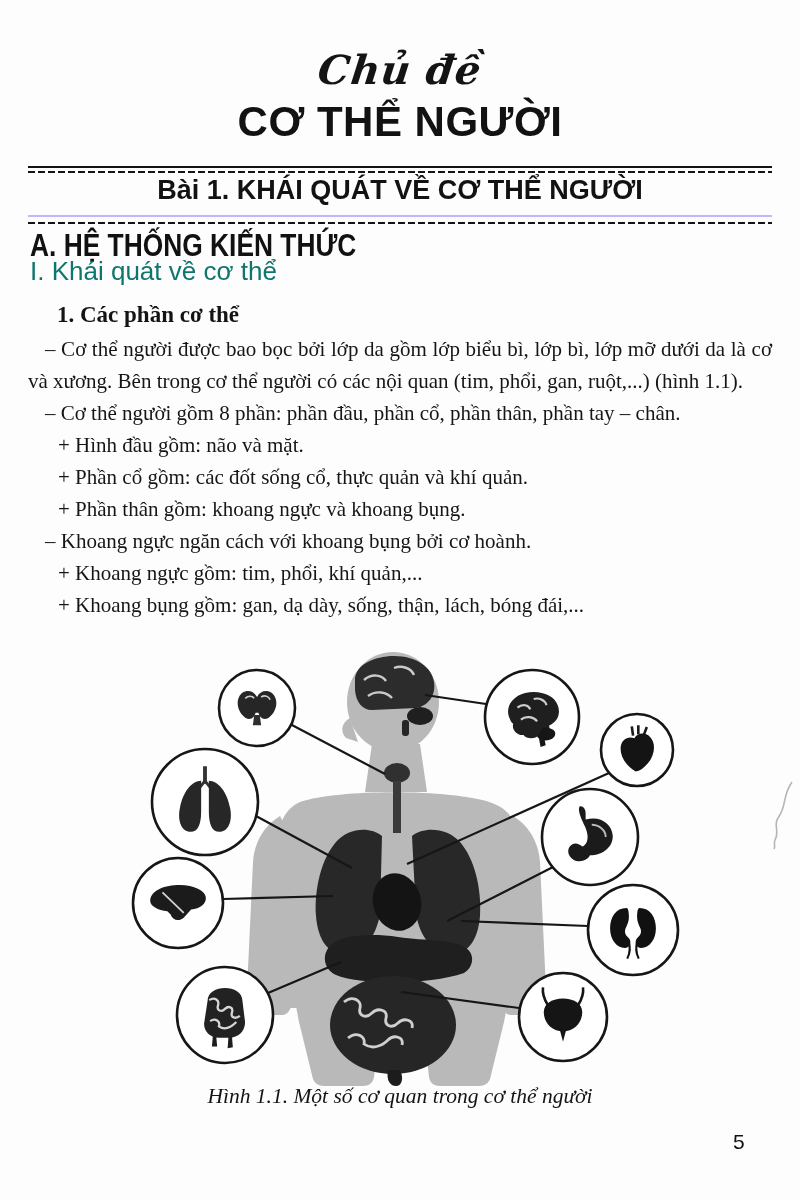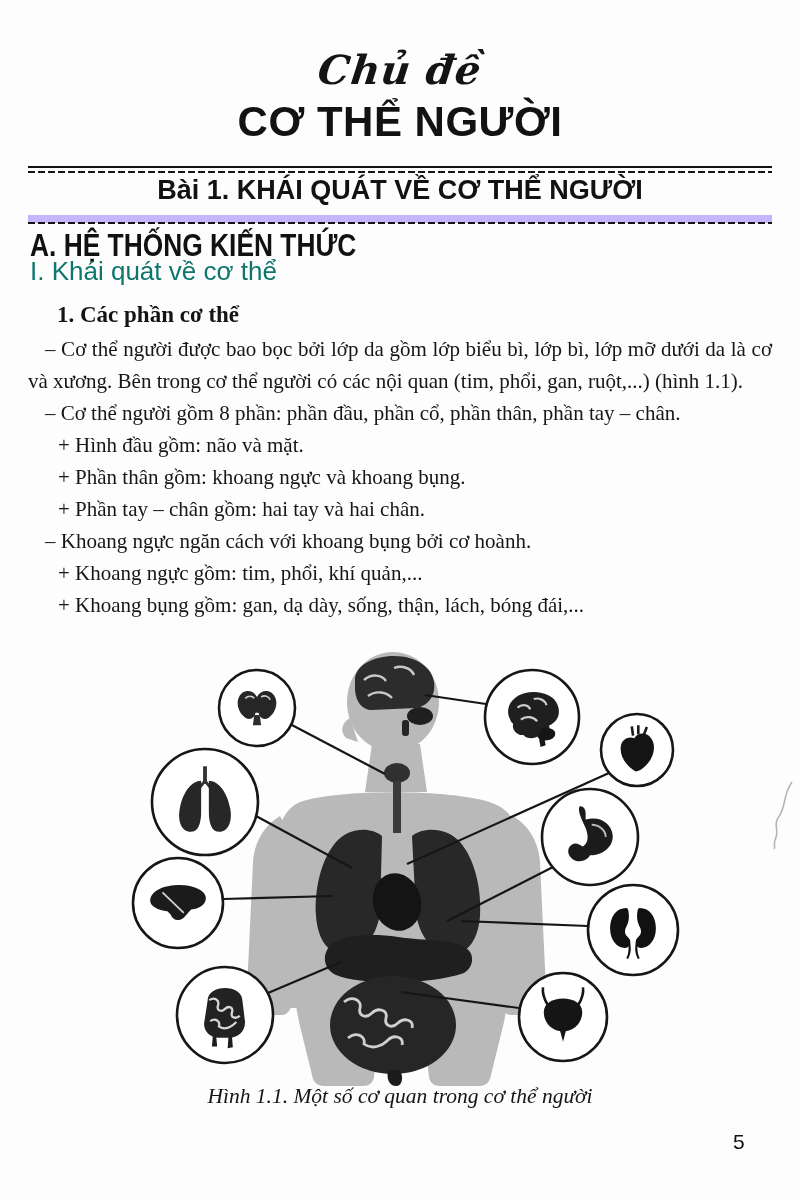--- a/index.html
+++ b/index.html
@@ -19,21 +19,21 @@
     font-size:40px;transform:skewX(-7deg);letter-spacing:1px;color:#141414;
   }
   .topic-title{
     position:absolute;top:98px;left:0;width:100%;text-align:center;
     font-family:"Liberation Sans",sans-serif;font-weight:bold;
     font-size:42px;letter-spacing:.5px;color:#121212;
   }
   
   .lesson-box{
     position:absolute;top:166px;left:28px;right:28px;
-    border-top:2px solid #141414;border-bottom:8px solid #c4b5fd;
+    border-top:2px solid #141414;border-bottom:2px solid #c4b5fd;
     padding:7px 0 9px;text-align:center;
   }
   .lesson-box::before,.lesson-box::after{
     content:"";position:absolute;left:0;right:0;height:2px;
     background-image:repeating-linear-gradient(90deg,#141414 0 7px,transparent 7px 10px);
   }
   .lesson-box::before{top:3px;}
   .lesson-box::after{bottom:-9px;}
   .lesson-title{
     font-family:"Liberation Sans",sans-serif;font-weight:bold;font-size:27px;color:#121212;
@@ -87,22 +87,22 @@
   </div>
 
   <div class="h-a">A. HỆ THỐNG KIẾN THỨC</div>
   <div class="h-i">I. Khái quát về cơ thể</div>
   <div class="h-1">1. Các phần cơ thể</div>
 
   <div class="body-text">
     <p class="dash just">– Cơ thể người được bao bọc bởi lớp da gồm lớp biểu bì, lớp bì, lớp mỡ dưới da là cơ và xương. Bên trong cơ thể người có các nội quan (tim, phổi, gan, ruột,...) (hình 1.1).</p>
     <p class="dash">– Cơ thể người gồm 8 phần: phần đầu, phần cổ, phần thân, phần tay – chân.</p>
     <p class="plus">+ Hình đầu gồm: não và mặt.</p>
+    <p class="plus">+ Phần cổ gồm: các đốt sống cổ, thực quản và khí quản.</p>
     <p class="plus">+ Phần thân gồm: khoang ngực và khoang bụng.</p>
-    <p class="plus">+ Phần tay – chân gồm: hai tay và hai chân.</p>
     <p class="dash">– Khoang ngực ngăn cách với khoang bụng bởi cơ hoành.</p>
     <p class="plus">+ Khoang ngực gồm: tim, phổi, khí quản,...</p>
     <p class="plus">+ Khoang bụng gồm: gan, dạ dày, sống, thận, lách, bóng đái,...</p>
   </div>
 
   <svg class="figure-svg" viewBox="0 0 800 450">
     <defs>
       <symbol id="sym-thyroid" viewBox="0 0 100 100">
         <path d="M50 34 C44 22 29 23 24 34 C19 44 24 58 33 64 C40 68 46 65 48 57 L52 57 C54 65 60 68 67 64 C76 58 81 44 76 34 C71 23 56 22 50 34 Z" fill="#262626"></path>
         <path d="M46 60 L44 75 L56 75 L54 60 Z" fill="#2e2e2e"></path>

